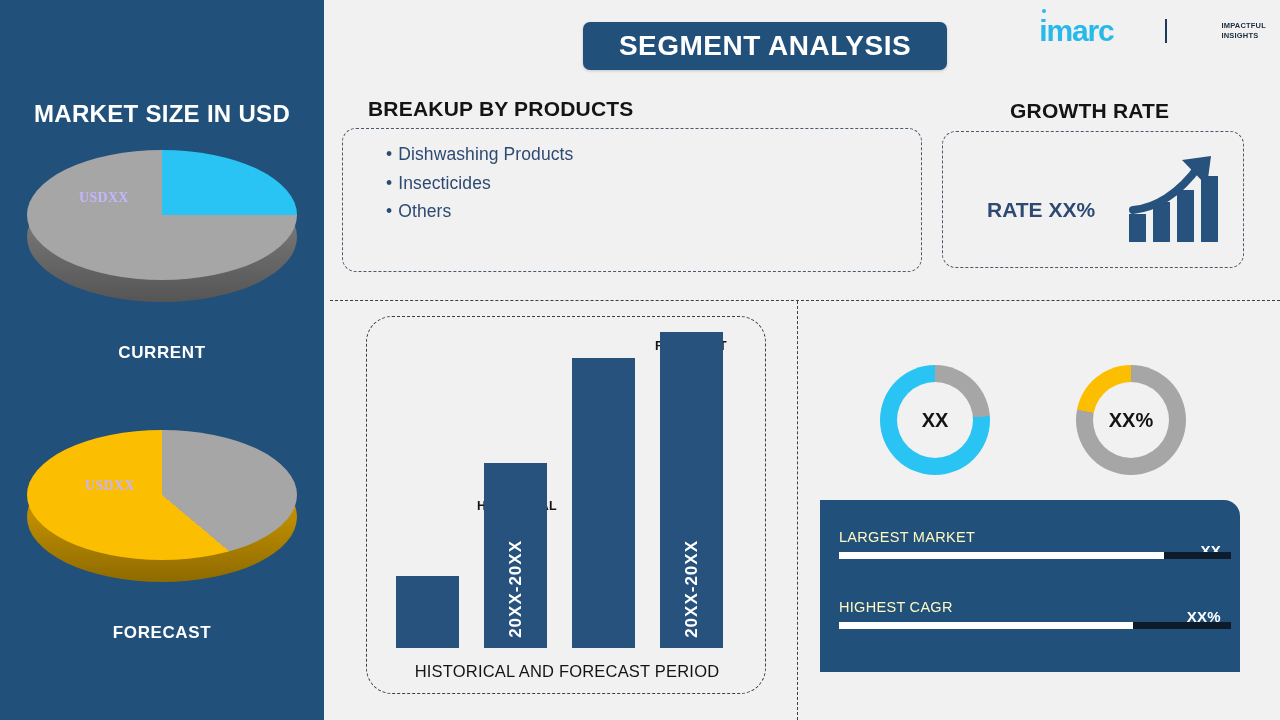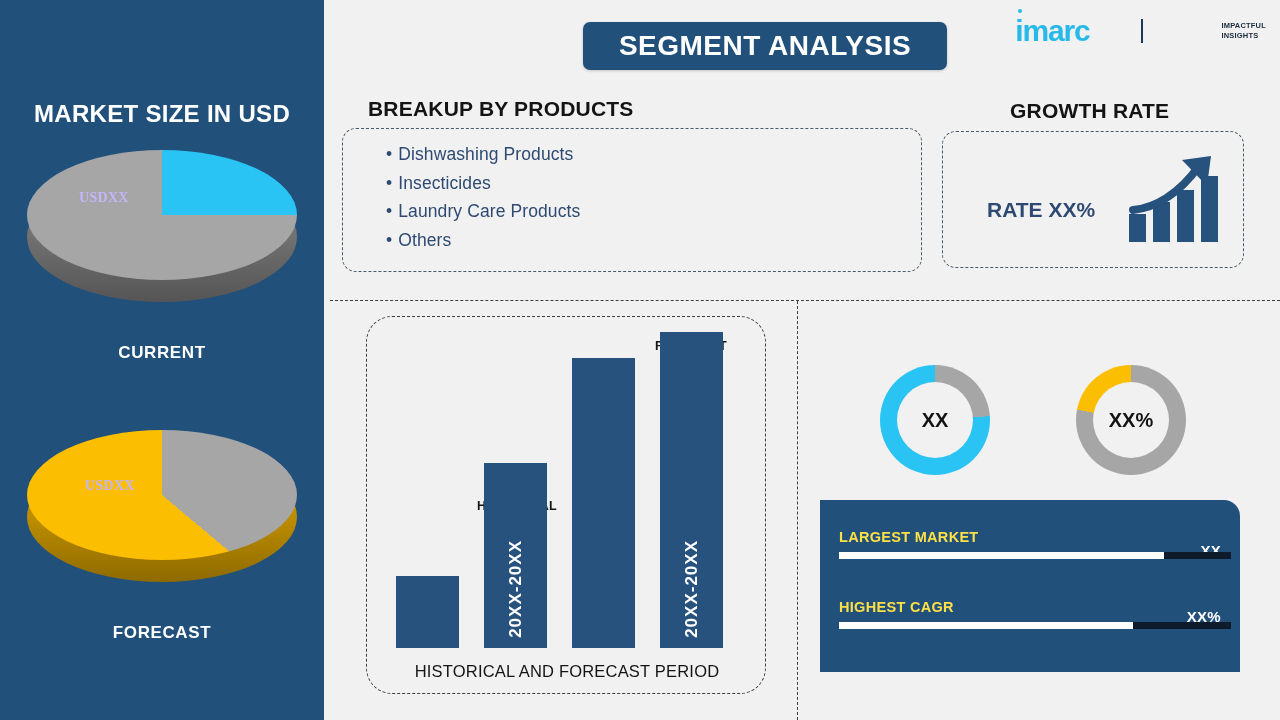--- a/index.html
+++ b/index.html
@@ -51,21 +51,21 @@
     display:flex; align-items:center; justify-content:center;
     color:#ffffff; font-size:28px; font-weight:bold; letter-spacing:.5px;
     box-shadow:0 1px 3px rgba(0,0,0,.18);
   }
 
   
   .logo { position:absolute; right:14px; top:14px; height:34px; display:flex; align-items:center;gap:48px; }
   .logo-mark { font-size:30px; font-weight:bold; color:#26b9ea; line-height:1; letter-spacing:-1.2px; position:relative; }
   .logo-dot { position:absolute; width:4px; height:4px; border-radius:50%; background:#26b9ea; left:3px; top:-5px; }
   .logo-bar { width:2px; height:24px; background:#1a3a5c; margin:0 6px 0 4px; }
-  .logo-txt { display:flex; flex-direction:column; justify-content:center;margin-left:24px; }
+  .logo-txt { display:flex; flex-direction:column; justify-content:center; }
   .logo-txt span { font-size:7.5px; font-weight:bold; color:#1a2b3c; letter-spacing:.2px; line-height:1.35; }
 
   
   .sec-head {
     position:absolute; color:#141414; font-size:21px;
     font-weight:bold; letter-spacing:.2px;
   }
   .dash-box {
     position:absolute; border:1.6px dashed #4a5a6a; border-radius:14px;
     background:#f1f1f1;
@@ -127,21 +127,21 @@
     color:#141414; font-size:20px; font-weight:bold;
   }
 
   
   .kpi-card {
     position:absolute; left:496px; top:500px; width:420px; height:172px;
     background:#21507b; border-radius:0 16px 0 0;
   }
   .kpi-row { position:absolute; left:19px; width:382px; }
   .kpi-label {
-    color:#fde047; font-size:14.5px; font-weight:bold; letter-spacing:.3px;
+    color:#fef9c3; font-size:14.5px; font-weight:normal; letter-spacing:.3px;
     display:inline-block;
   }
   .kpi-value {
     position:absolute; right:0; bottom:0;
     color:#ffffff; font-size:15px; font-weight:bold; letter-spacing:.3px;
   }
   .kpi-track {
     position:relative; width:392px; height:7px; background:#0d1b2a; margin-top:6px;
   }
   .kpi-fill { position:absolute; left:0; top:0; height:7px; background:#ffffff; }
@@ -189,23 +189,20 @@
     </div>
 
     <div class="sec-head" style="left:44px; top:97px;">BREAKUP BY PRODUCTS</div>
     <div class="dash-box" style="left:18px; top:128px; width:580px; height:144px;"></div>
     <div class="prod-list">
       <div class="prod-item">
         <span class="bu">•</span><span>Dishwashing Products</span>
       </div>
       <div class="prod-item">
         <span class="bu">•</span><span>Insecticides</span>
-      </div>
-      <div class="prod-item">
-        <span class="bu">•</span><span>Laundry Care Products</span>
       </div>
       <div class="prod-item">
         <span class="bu">•</span><span>Others</span>
       </div>
     </div>
 
     <div class="sec-head" style="left:686px; top:99px;">GROWTH RATE</div>
     <div class="dash-box" style="left:618px; top:131px; width:302px; height:137px;">
       <div class="cagr-text">
         <div>RATE XX%</div>

